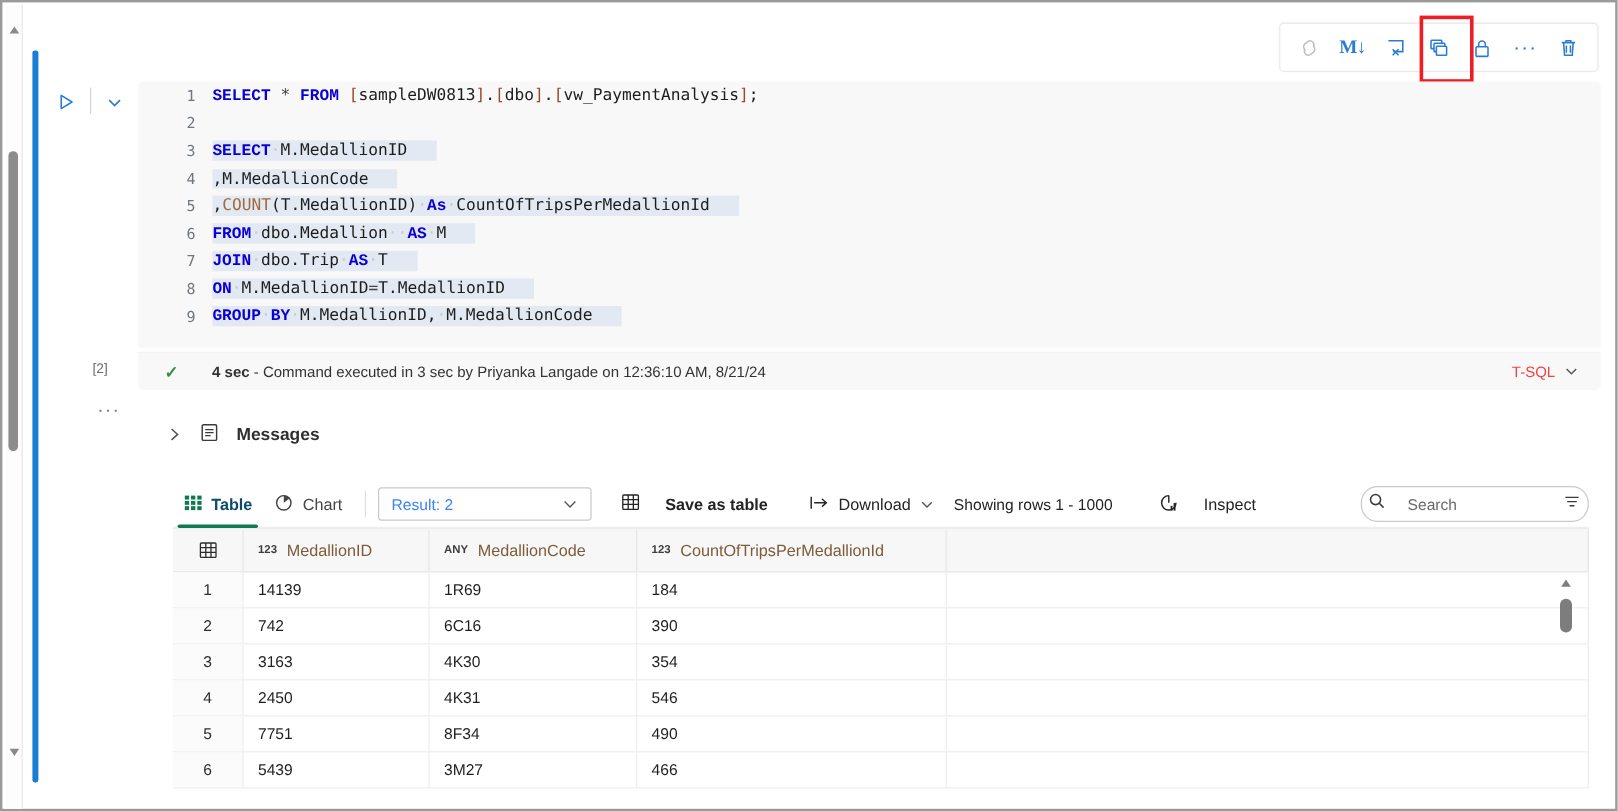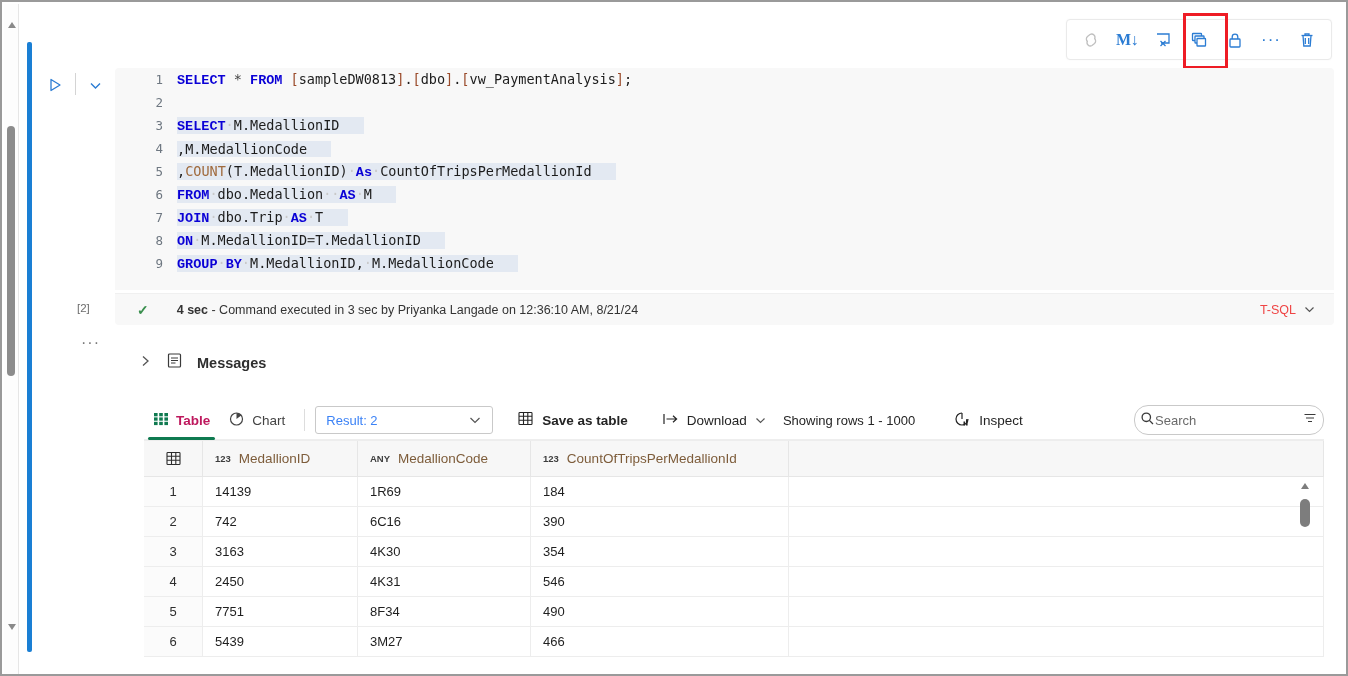--- a/index.html
+++ b/index.html
@@ -157,42 +157,42 @@
   #res-toolbar {
     height: 39px; display: flex; align-items: center;
     border-bottom: 1px solid #eeeeee;
   }
   .res-tab {
     display: flex; align-items: center; gap: 7px;
     height: 39px; padding: 0 9px;
     font-size: 13.5px; color: #444444;
     position: relative;
   }
-  .res-tab.active { color: #be185d; font-weight: 600; }
+  .res-tab.active { color: #0c4a6e; font-weight: 600; }
   .res-tab.active::after {
     content: ""; position: absolute; left: 4px; right: 4px; bottom: 0;
     height: 3px; background: #0f7a50; border-radius: 2px;
   }
   .vdiv { width: 1px; height: 22px; background: #dddddd; margin: 0 10px; }
   #result-select {
     display: flex; align-items: center; justify-content: space-between;
     width: 178px; height: 28px; padding: 0 10px;
     border: 1px solid #c9c9c9; border-radius: 3px;
     font-size: 13px; color: #3b82f6; background: #ffffff;
   }
   .res-btn {
-    display: flex; align-items: center; gap: 8px;
+    display: flex; align-items: center; gap: 20px;
     padding: 0 12px; height: 30px;
     font-size: 13.5px; color: #242424; font-weight: 600;
   }
   .res-btn.normal { font-weight: 400; }
   #showing-rows { font-size: 13px; color: #242424; padding: 0 4px; }
   #search-box {
     margin-left: auto;
-    display: flex; align-items: center; gap: 0;
+    display: flex; align-items: center; gap: 18px;
     width: 190px; height: 30px; padding: 0 5px;
     border: 1px solid #c9c9c9; border-radius: 14px; background: #ffffff;
   }
   #search-box .ph { font-size: 13px; color: #6a6a6a; flex: 1; }
 
   
   #grid { position: relative; width: 1180px; }
   .grid-head {
     display: flex; height: 37px; background: #f7f7f7;
     border-bottom: 1px solid #e6e6e6; border-top: 1px solid #ededed;

